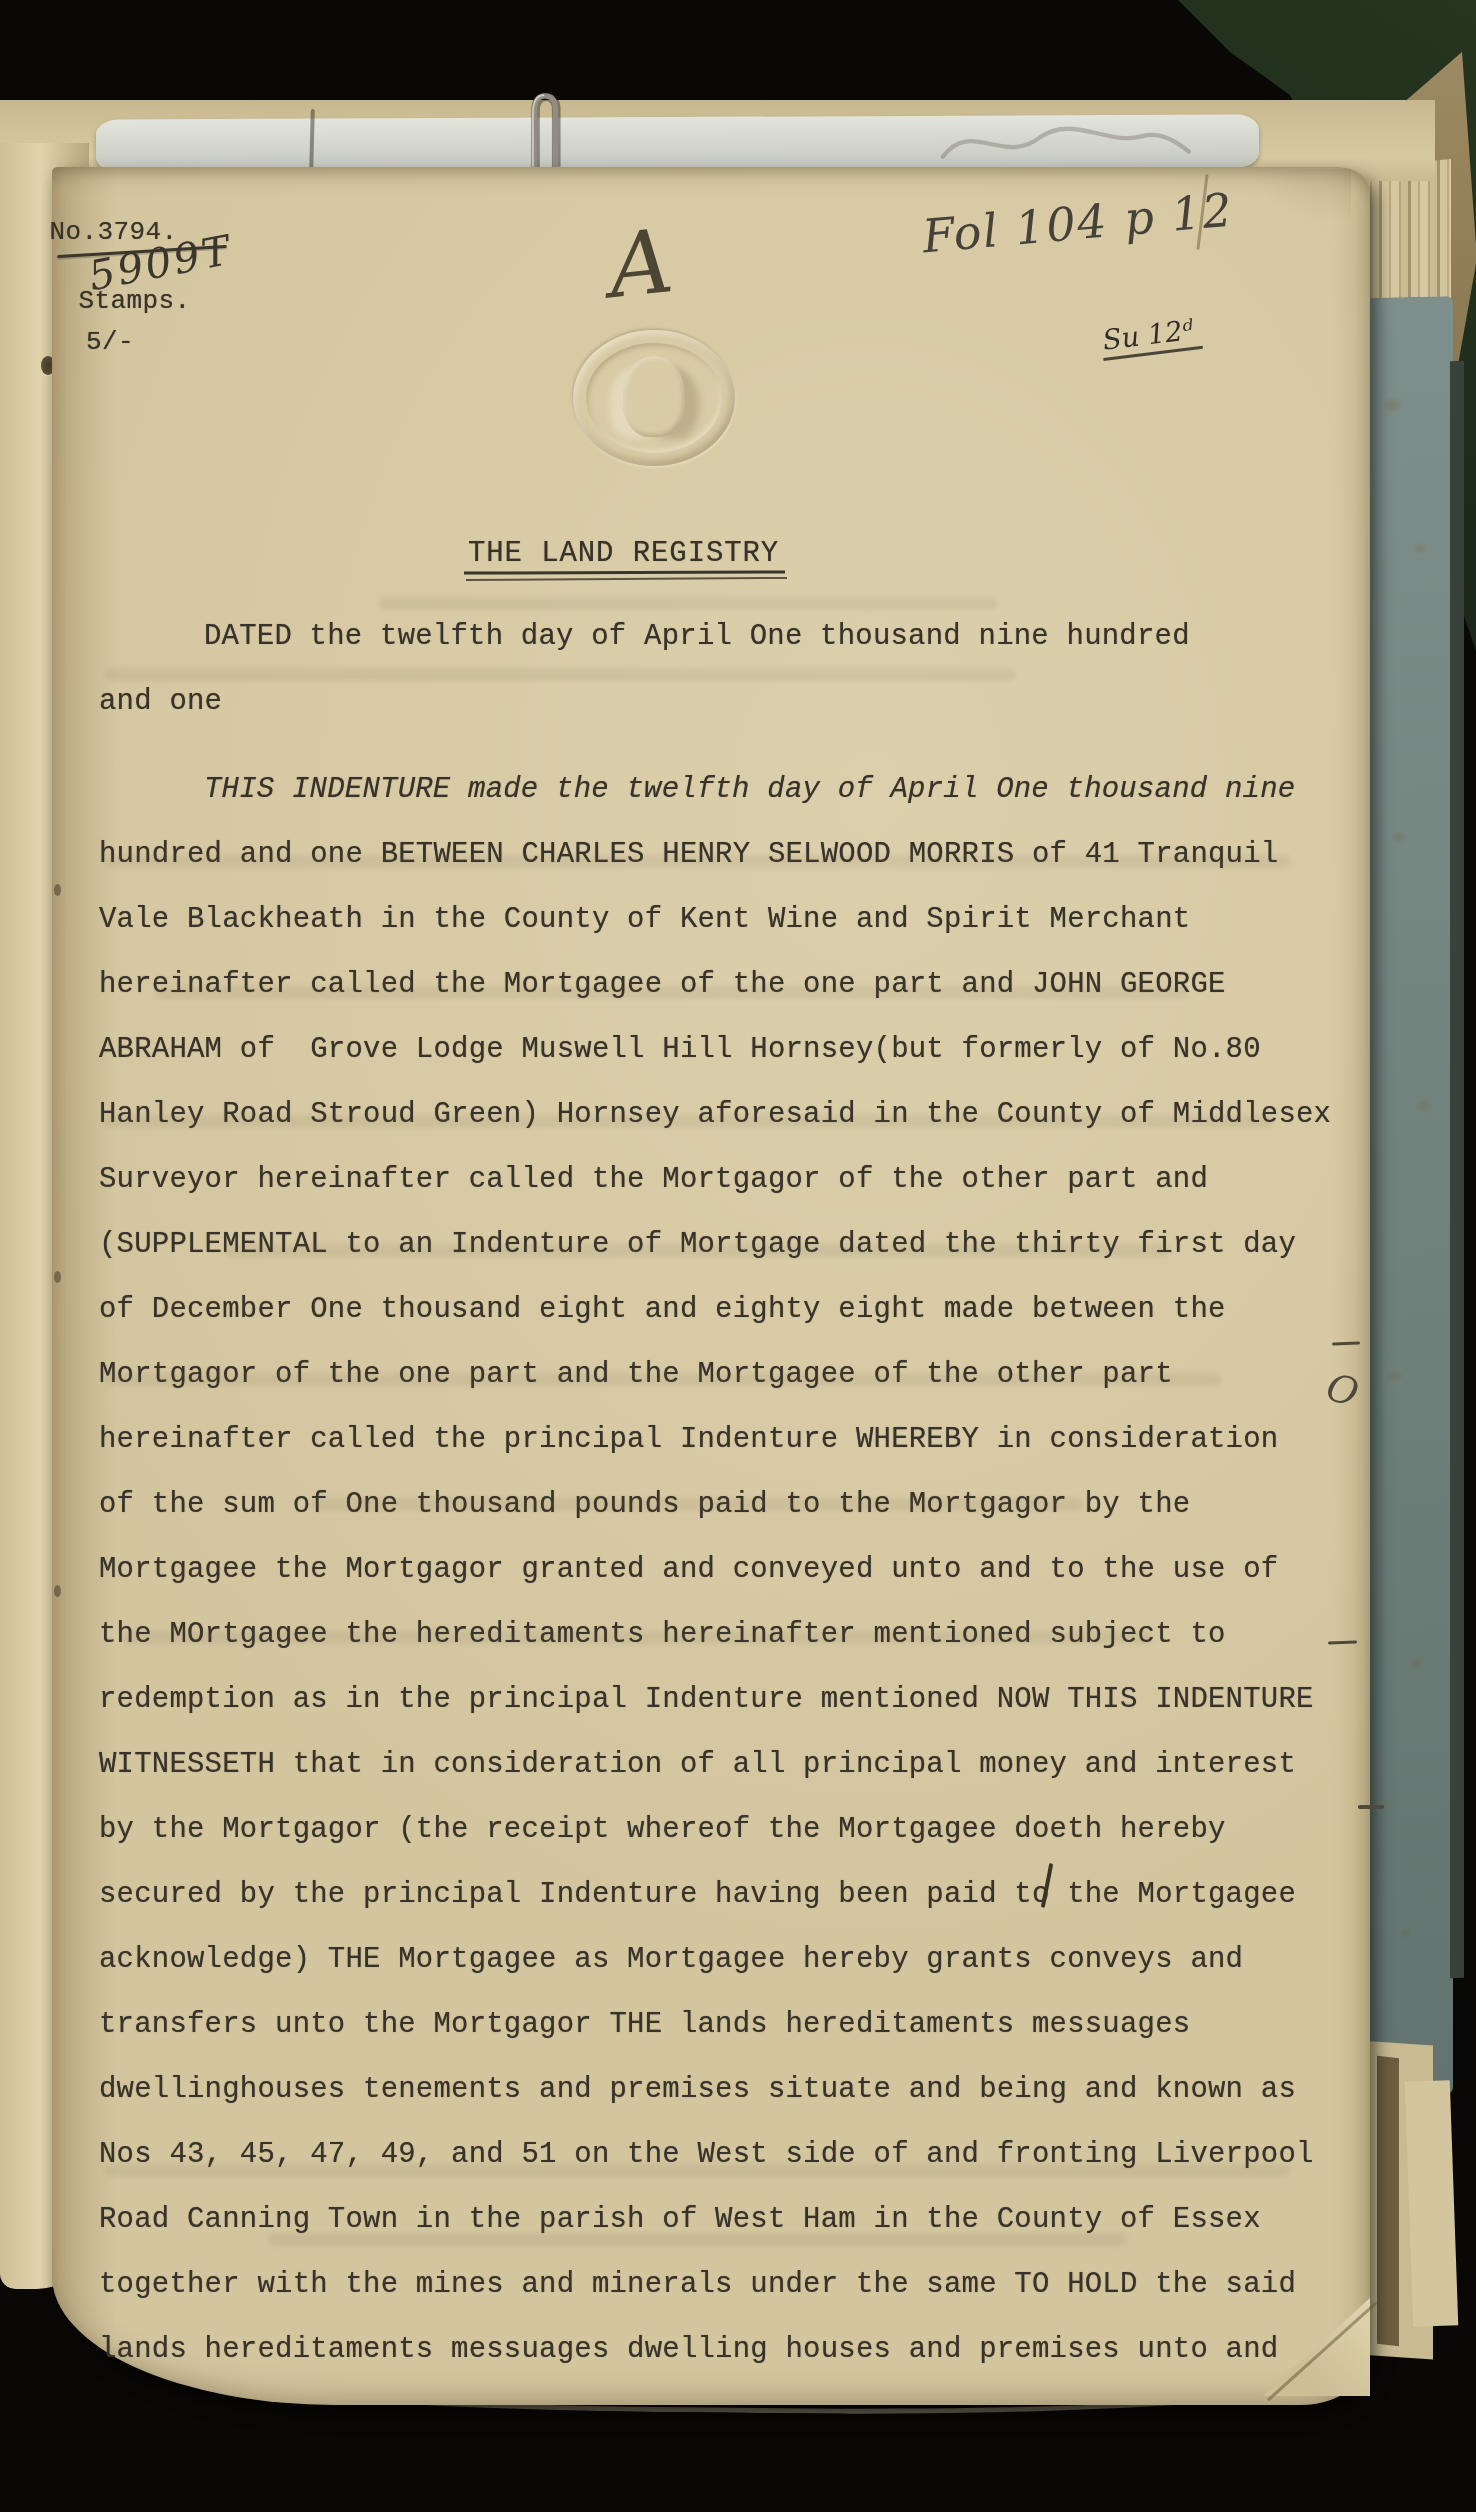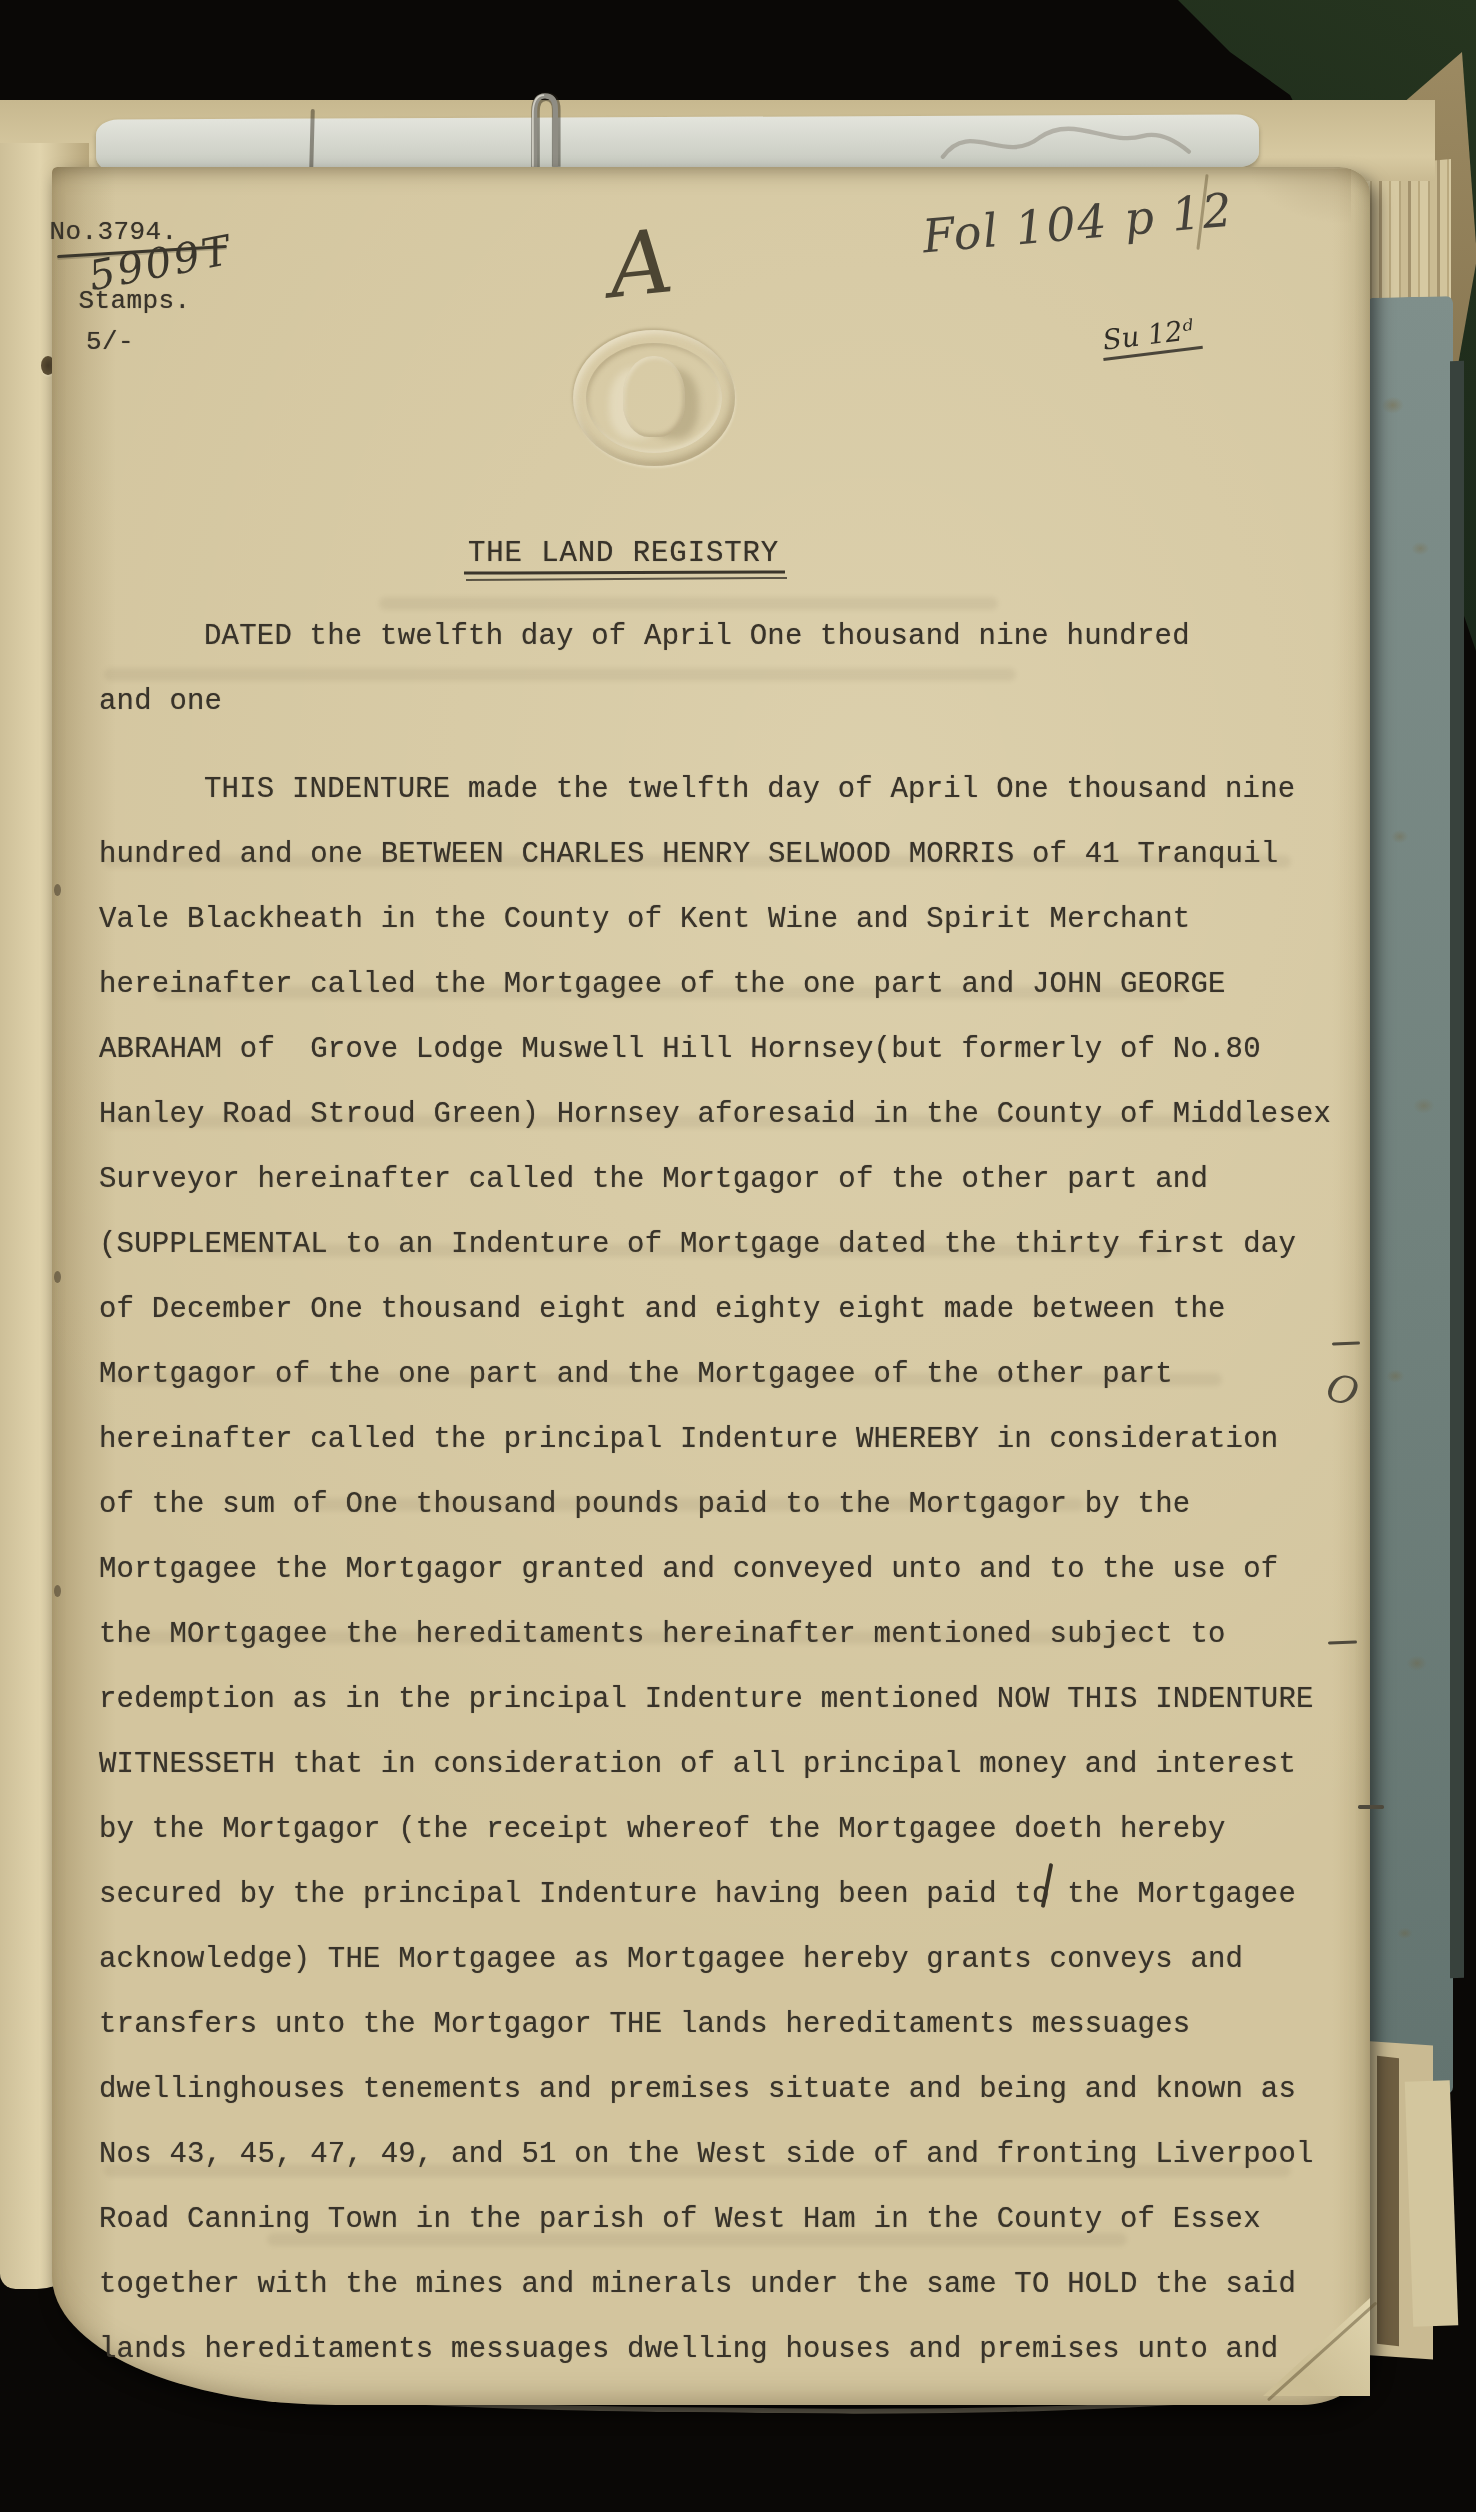--- a/index.html
+++ b/index.html
@@ -107,21 +107,21 @@
     padding-bottom:10.3px; color:#38332a; text-shadow:0 0 0.9px rgba(45,40,30,0.6);text-align:center; }
   .doc-title::before { content:""; position:absolute; left:-4.3px; right:-6px; bottom:6px; height:3.4px;
     background:#3a352b; transform:rotate(-0.2deg); }
   .doc-title::after { content:""; position:absolute; left:-1.7px; right:-8.6px; bottom:0.9px; height:1.7px;
     background:rgba(58,53,43,0.8); transform:rotate(-0.4deg); }
 
   .typed-body { left:47px; top:437px; width:1283px; font-size:29px; letter-spacing:0.2px; }
   .tline { height:65px; line-height:65px; white-space:pre;
     text-shadow:0 0 0.9px rgba(45,40,30,0.55); }
   .indent { padding-left:105px; }
-  .gap { margin-top:23px; }
+  .gap { margin-top:23px;font-style:italic; }
 
   .ghost { position:absolute; background:#63553a; opacity:0.09; filter:blur(2.6px);
     height:13px; border-radius:6.9px; }
   .slash { background:#3a3428; border-radius:1.7px; }
   .curl-line { left:1149px; top:6.9px; width:2.6px; height:76px;
     background:rgba(110,95,62,0.5); transform:rotate(7deg); border-radius:1.7px; }
   .curl-shade { left:1118px; top:1.7px; width:181px; height:99px;
     background:radial-gradient(80% 80% at 100% 0, rgba(150,132,95,0.3), transparent 70%); }
   .nick { width:6.9px; height:12px; background:rgba(60,50,35,0.5); border-radius:50%; }
   .dogear { left:1211px; top:2131px; width:107px; height:98px;

